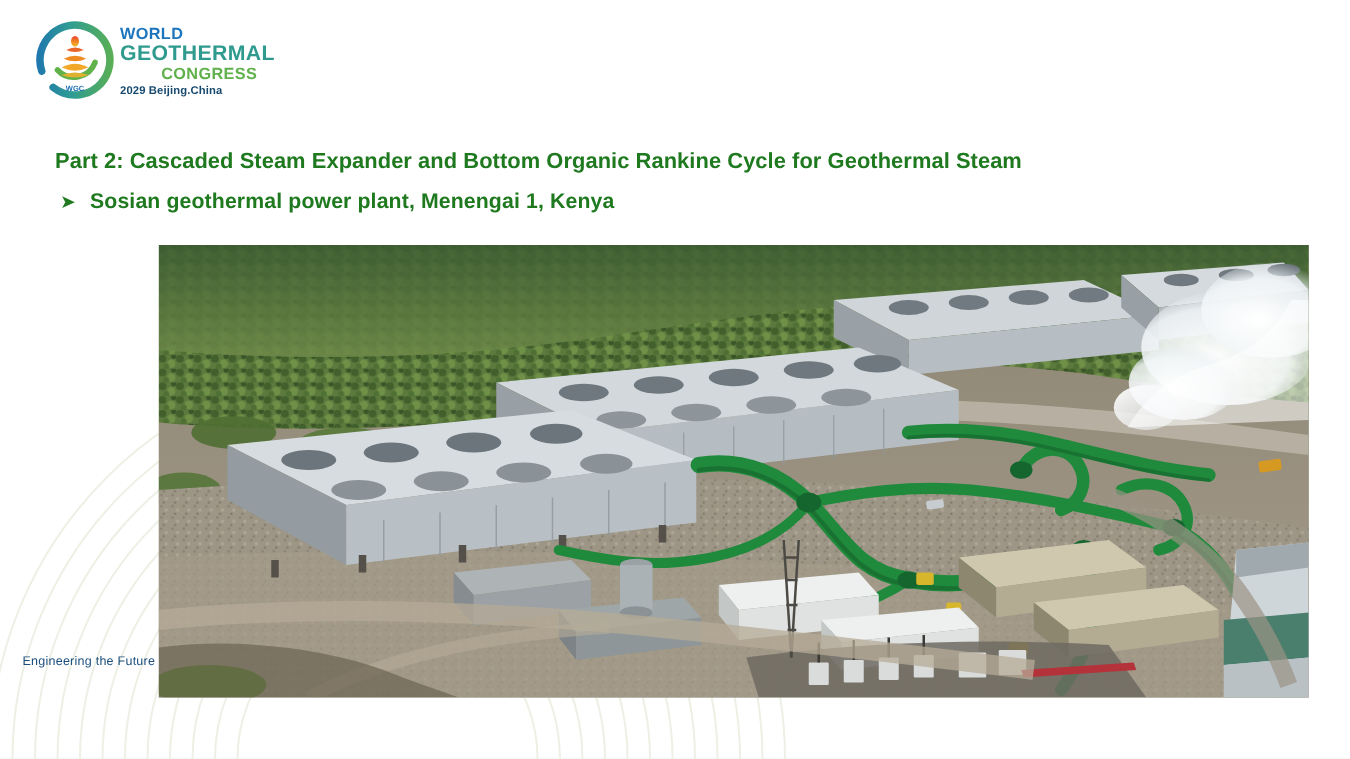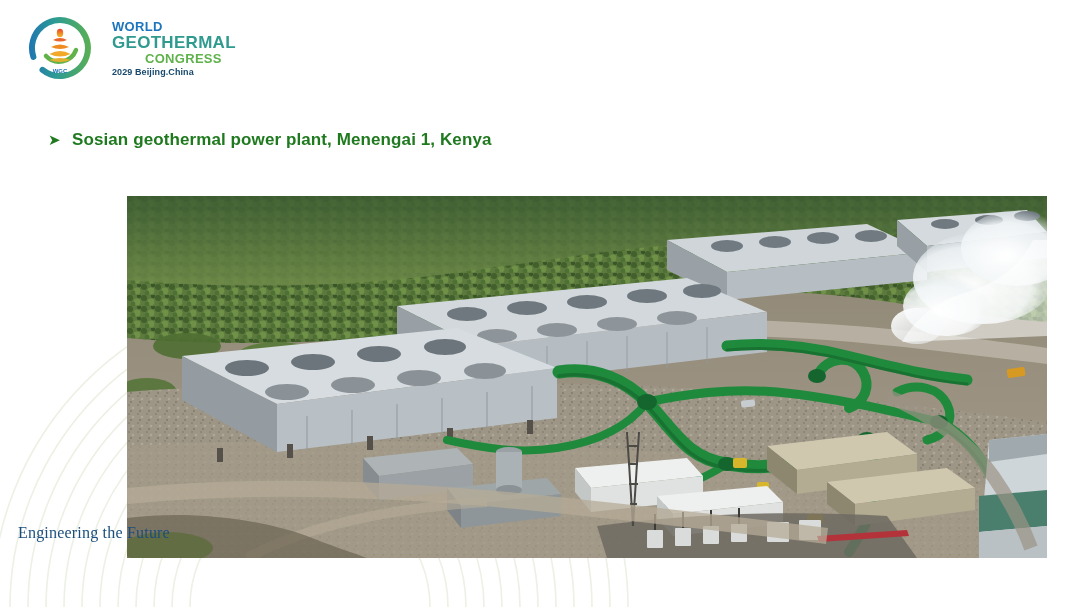--- a/index.html
+++ b/index.html
@@ -38,21 +38,20 @@
 
   
   .wgc-logo {
     position: absolute;
     left: 28px;
     top: 14px;
     width: 142px;
     height: 68px;
     display: flex;
     align-items: center;
-    gap: 16px;
   }
   .wgc-mark {
     width: 64px;
     height: 64px;
     flex: 0 0 64px;
     position: relative;
   }
   .wgc-mark svg { display:block; width:100%; height:100%; }
 
   .wgc-words {
@@ -152,24 +151,24 @@
     left: 18px;
     top: 522px;
     width: 150px;
     height: 72px;
     z-index: 4;
   }
   .kaishan .mark { position: relative; width: 128px; height: 48px; }
   .kaishan .mark svg { display:block; width:100%; height:100%; }
   .kaishan .tagline {
     margin-top: 2px;
-    font-size: 16px;
+    font-size: 10px;
     color: #1b4e7d;
     letter-spacing: 0.2px;
-    font-family: Liberation Serif, serif;
+    font-family: Liberation Sans, sans-serif;
     white-space: nowrap;
   }
 </style>
 </head>
 <body>
 
 <div class="bg-arcs">
   <svg viewBox="0 0 980 640" xmlns="http://www.w3.org/2000/svg">
     <g fill="none" stroke="#edf0e4" stroke-width="1.6">
       <circle cx="490" cy="320" r="318"></circle>
@@ -224,20 +223,21 @@
       <div class="w1">WORLD</div>
       <div class="w2">GEOTHERMAL</div>
       <div class="w3">CONGRESS</div>
       <div class="w4">2029 Beijing.China</div>
     </div>
   </div>
 
 </div>
 
 <div class="title-block">
+  <div class="slide-title">Part 2: Cascaded Steam Expander and Bottom Organic Rankine Cycle for Geothermal Steam</div>
   <div class="bullet-row">
     <span class="bullet-glyph">➤</span>
     <span class="bullet-text">Sosian geothermal power plant, Menengai 1, Kenya</span>
   </div>
 </div>
 
 <div class="photo">
   <svg viewBox="0 0 920 362" xmlns="http://www.w3.org/2000/svg" preserveAspectRatio="none">
     <defs>
       <linearGradient id="groundG" x1="0" y1="0" x2="0" y2="1">

